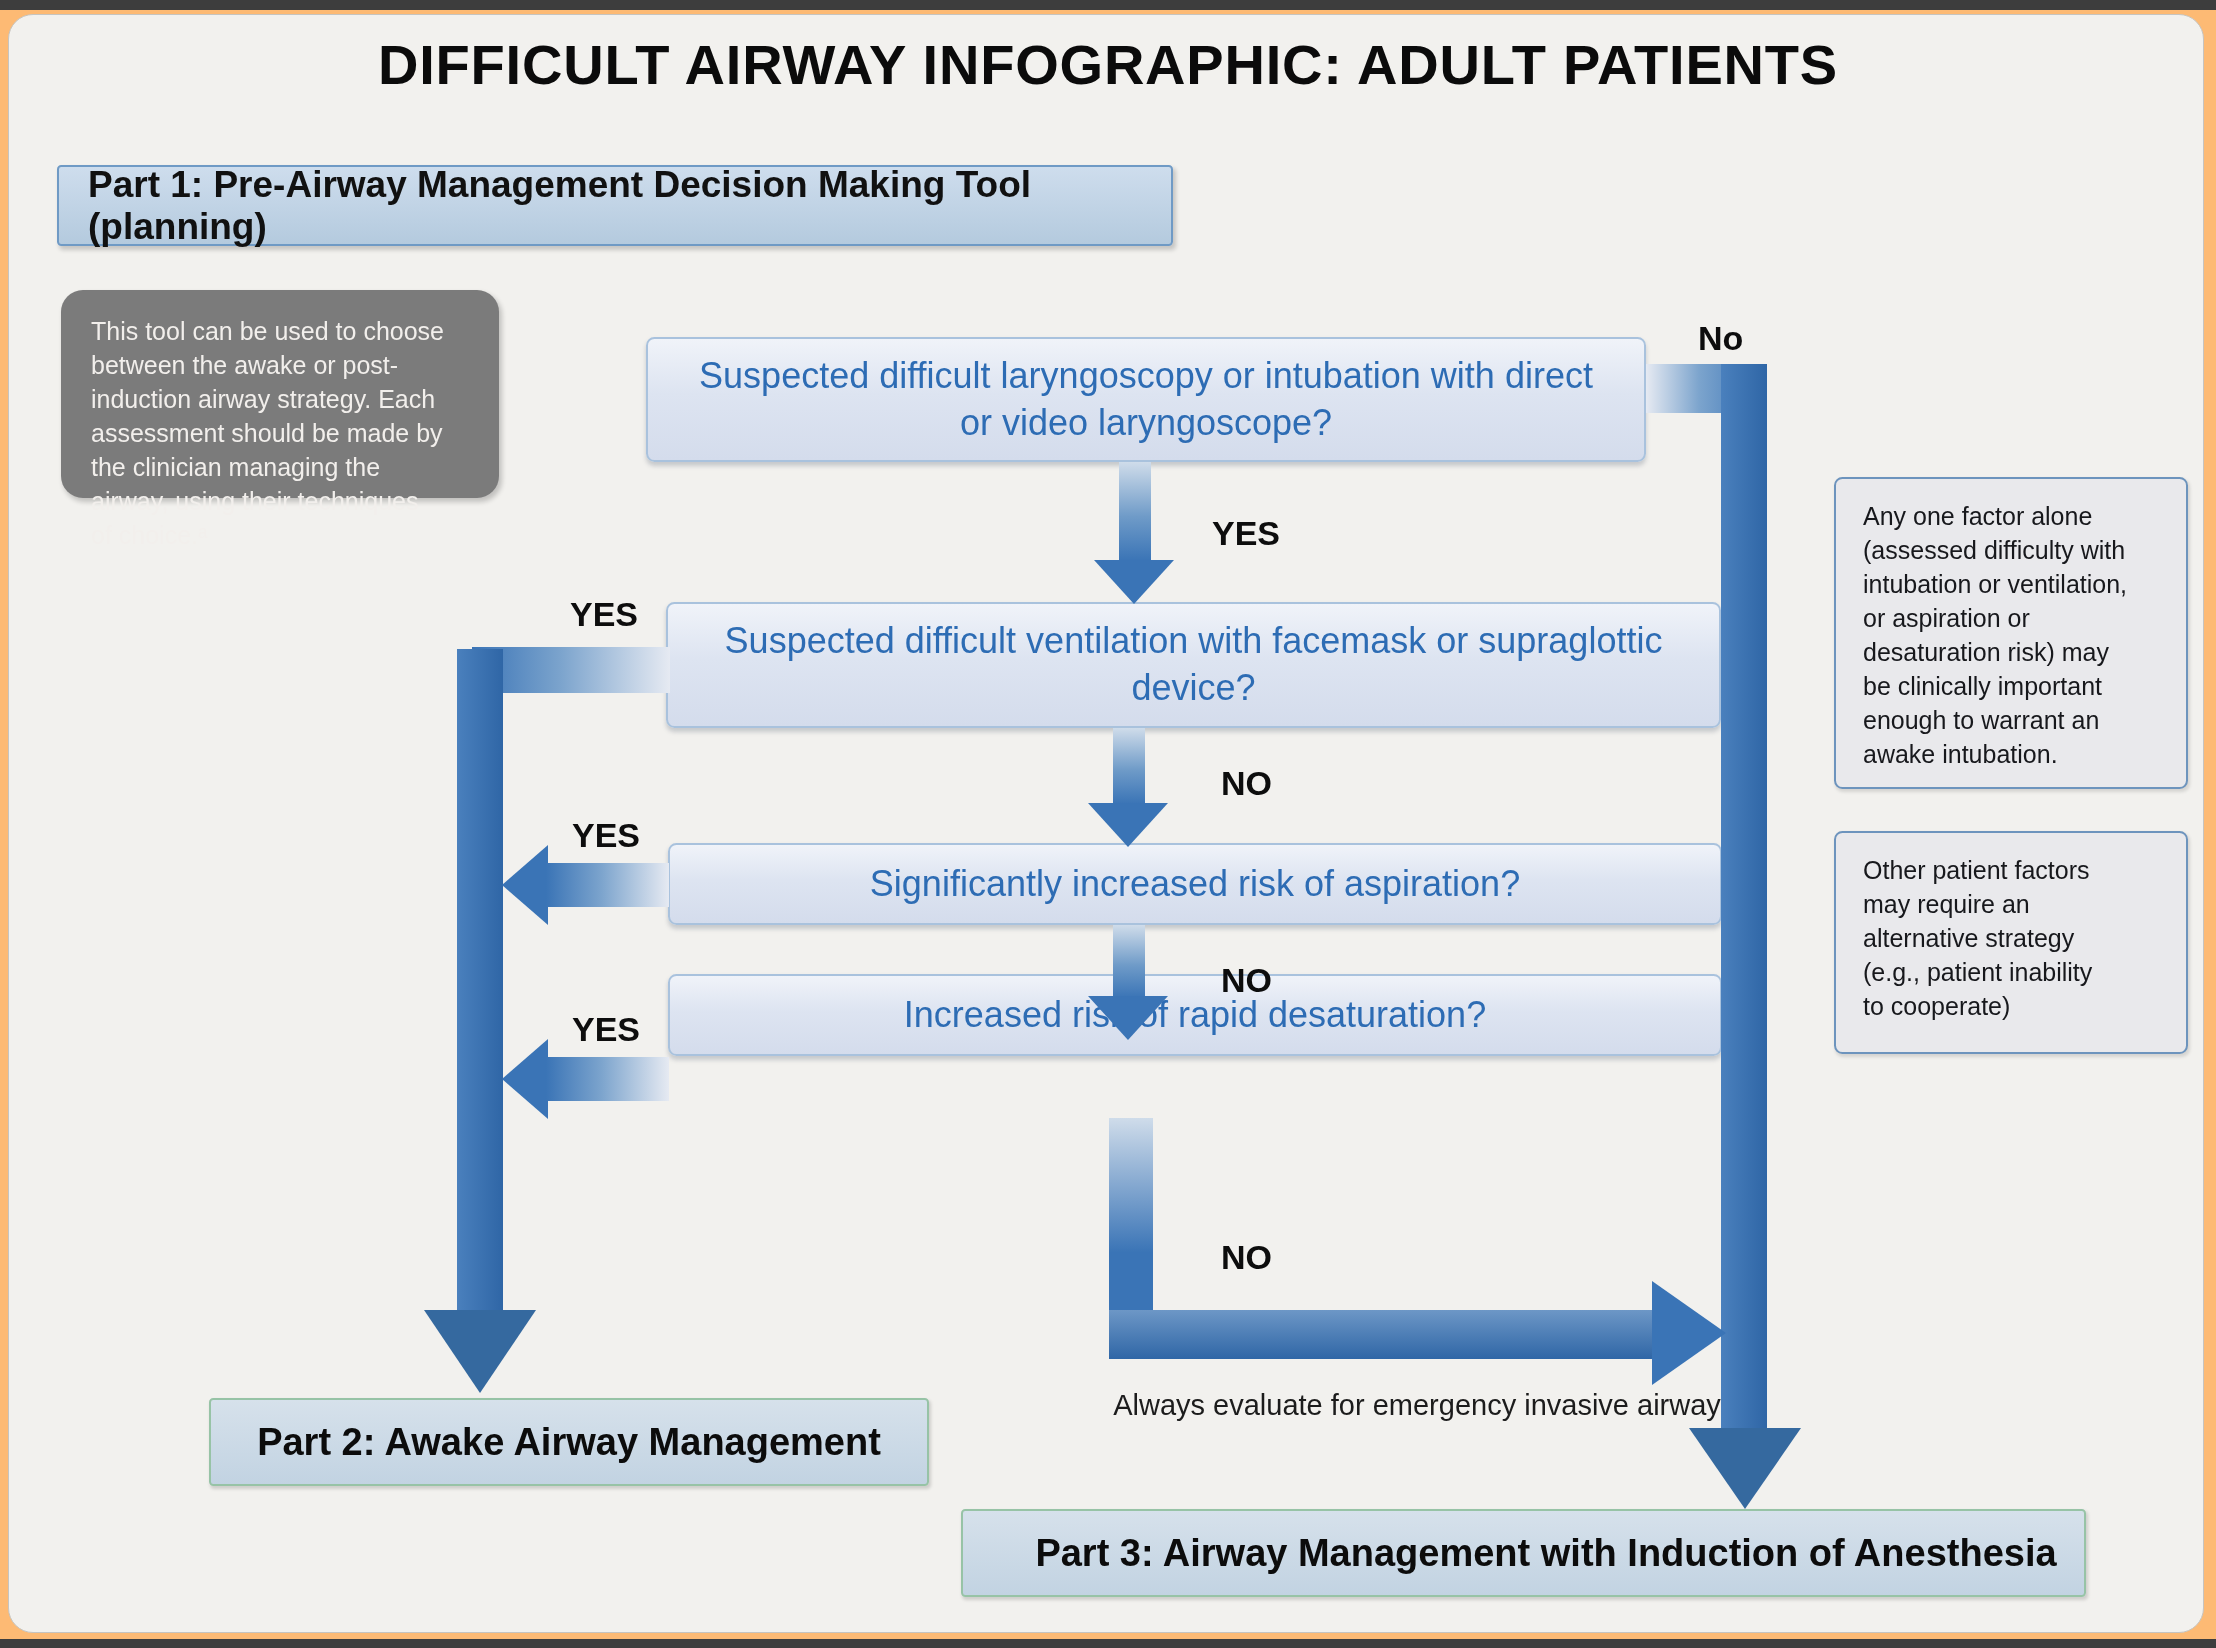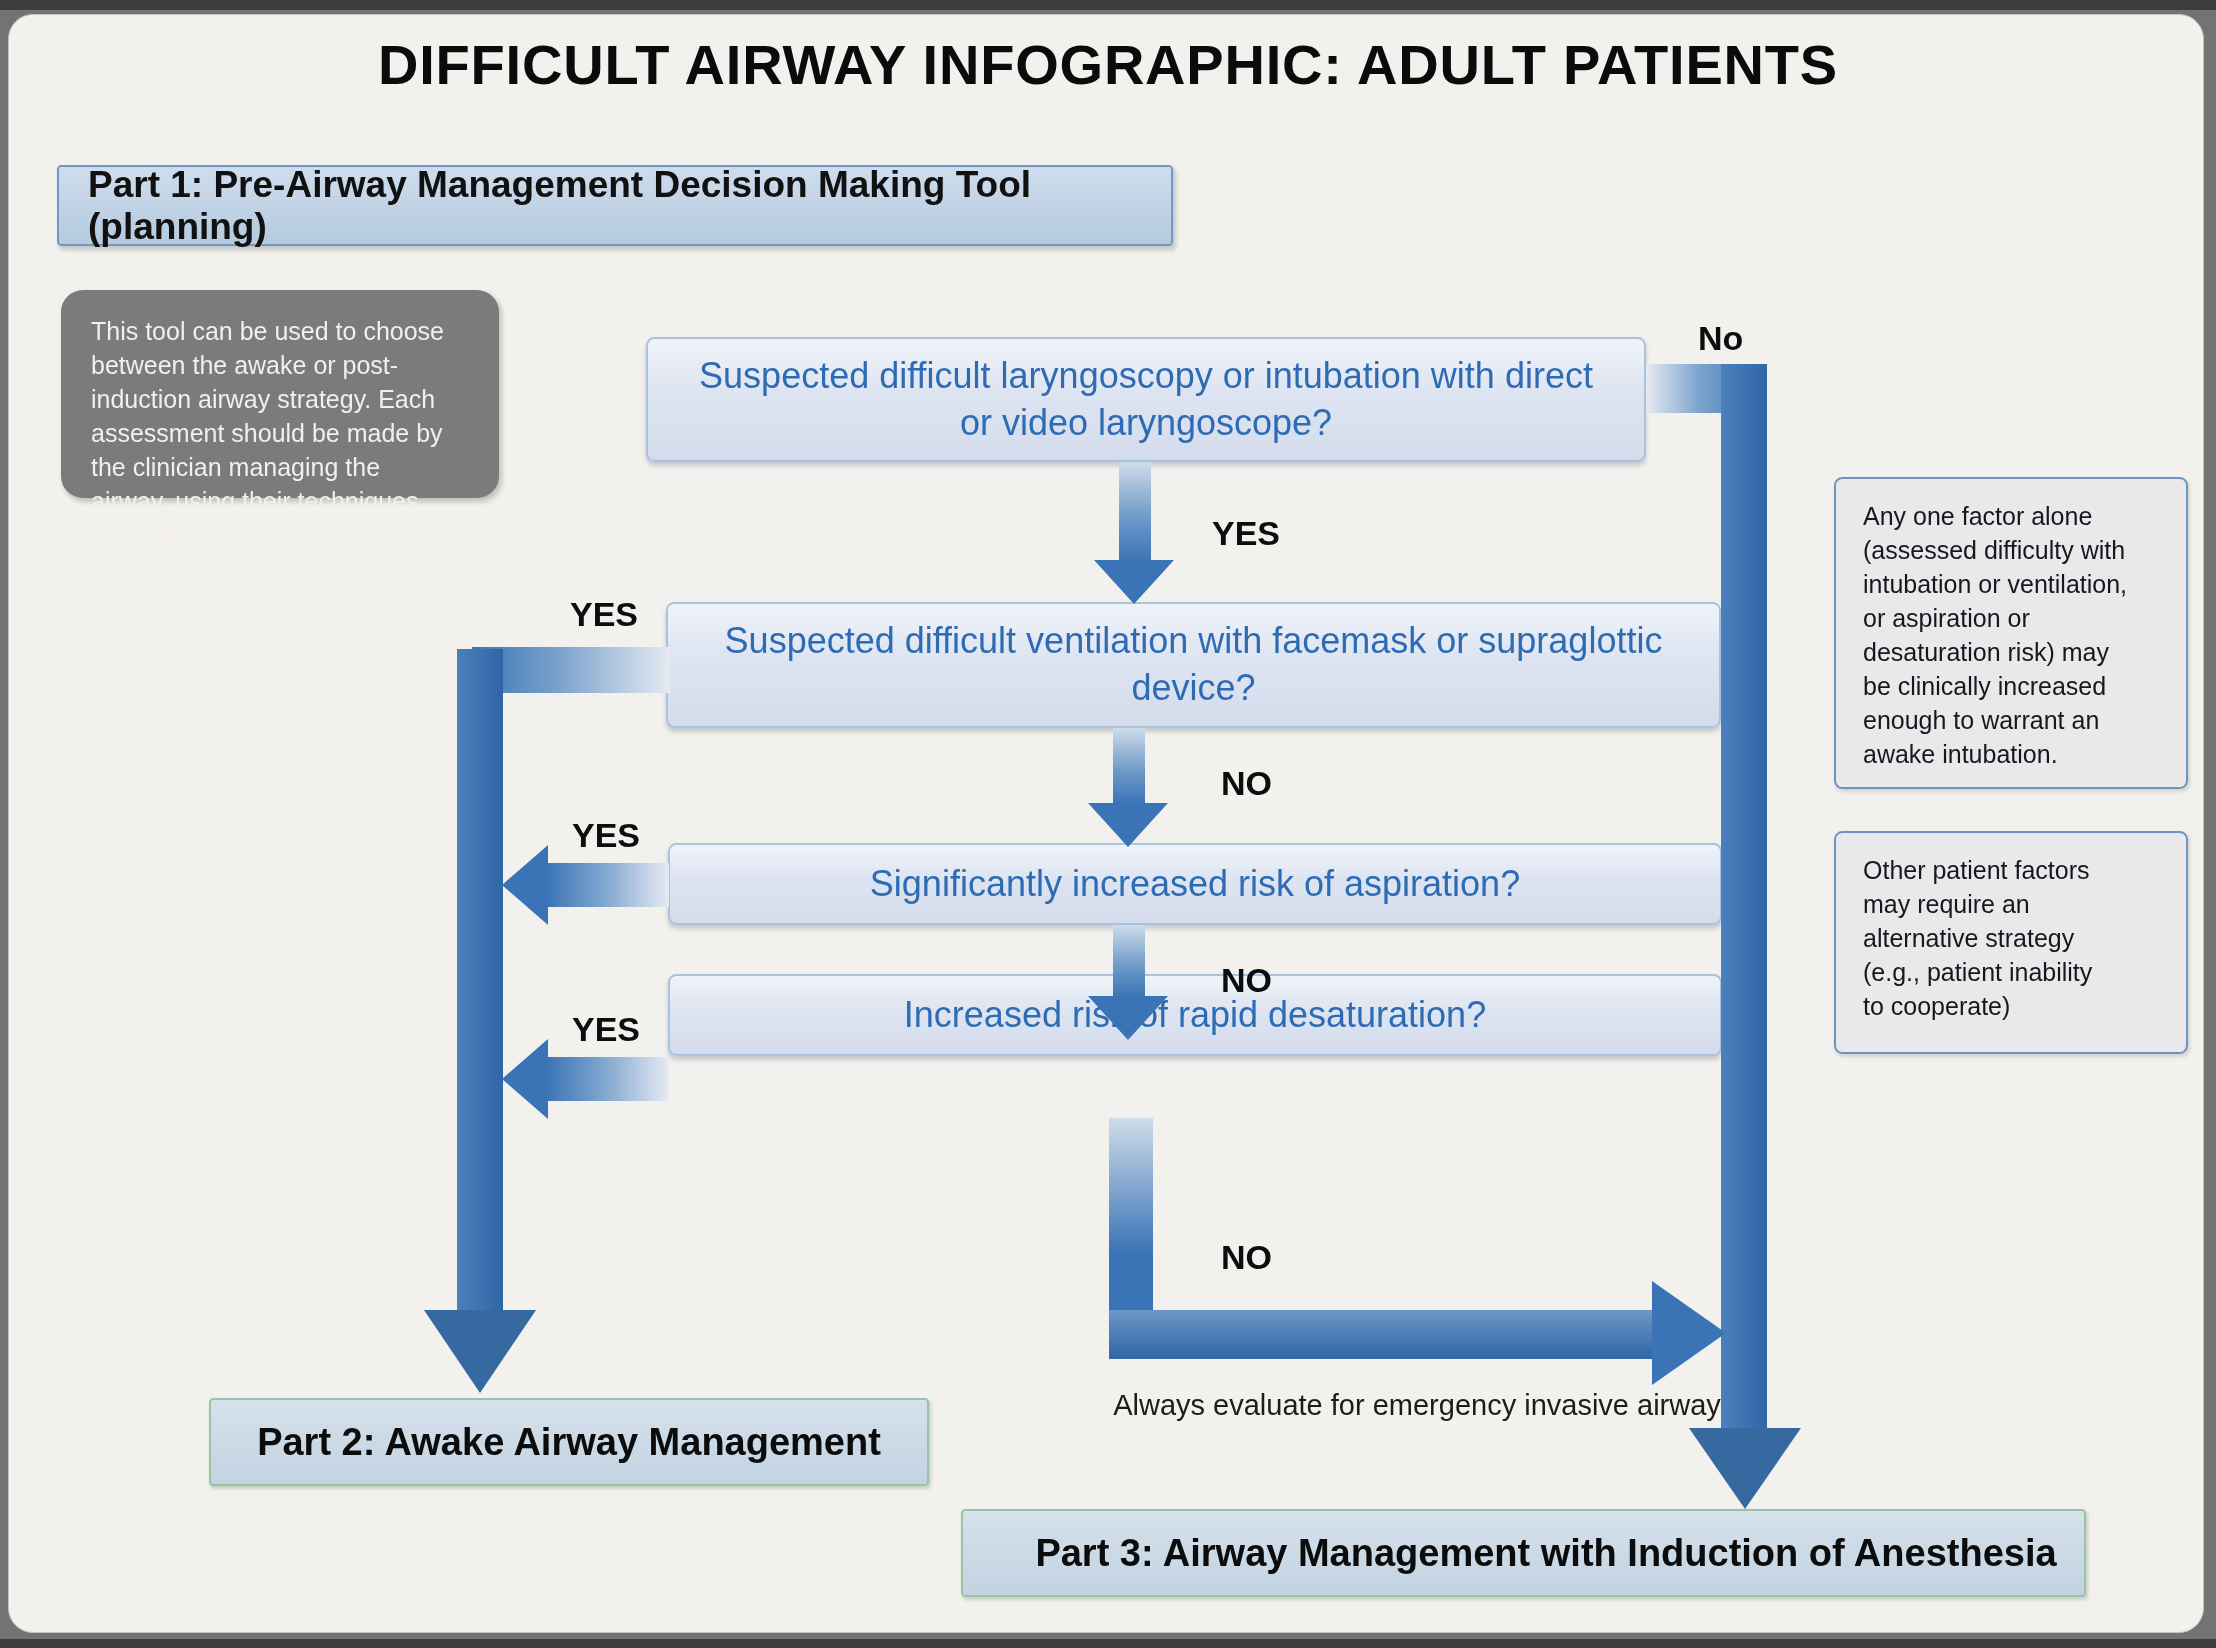--- a/index.html
+++ b/index.html
@@ -1,17 +1,17 @@
 <!DOCTYPE html>
 <html style="font-size:13.5px"><head>
 <meta charset="utf-8">
 <style>
   html,body{margin:0;padding:0;background:#ffffff;}
   #canvas{position:relative;width:2216px;height:1649px;overflow:hidden;
-    font-family:"Liberation Sans","DejaVu Sans",sans-serif;background:#737373;}
+    font-family:"Liberation Sans","DejaVu Sans",sans-serif;background:#fdba74;}
   .edge-bar{position:absolute;left:0;width:2216px;height:10px;background:#3d3d3d;}
   #panel{position:absolute;left:8.4px;top:13.5px;width:2194px;height:1617px;
     background:#f2f1ee;border:1.7px solid #c6c4c0;border-radius:25px;}
 
   #title{position:absolute;left:0;top:32px;width:2216px;text-align:center;
     font-size:56px;font-weight:700;color:#0b0b0b;letter-spacing:0.8px;}
 
   #part1-header{position:absolute;left:57px;top:165px;width:1116px;height:81px;
     background:linear-gradient(180deg,#cedded 0%,#b4cade 100%);
     border:2.5px solid #6f9ac5;border-radius:4.2px;box-shadow:2.5px 3.4px 4.2px rgba(0,0,0,.18);
@@ -171,21 +171,21 @@
   <div id="no-arrow-bottom-shaft"></div>
   <div id="no-arrow-bottom-head"></div>
 
   <div id="emergency-note">Always evaluate for emergency invasive airway</div>
 
   <div id="side-note-awake" class="side-note">Any one factor alone
 (assessed difficulty with
 intubation or ventilation,
 or aspiration or
 desaturation risk) may
-be clinically increased
+be clinically important
 enough to warrant an
 awake intubation.</div>
   <div id="side-note-alternative" class="side-note">Other patient factors
 may require an
 alternative strategy
 (e.g., patient inability
 to cooperate)</div>
 
   <div id="part2-box" class="part-box">
     <span>Part 2: Awake Airway Management</span>

